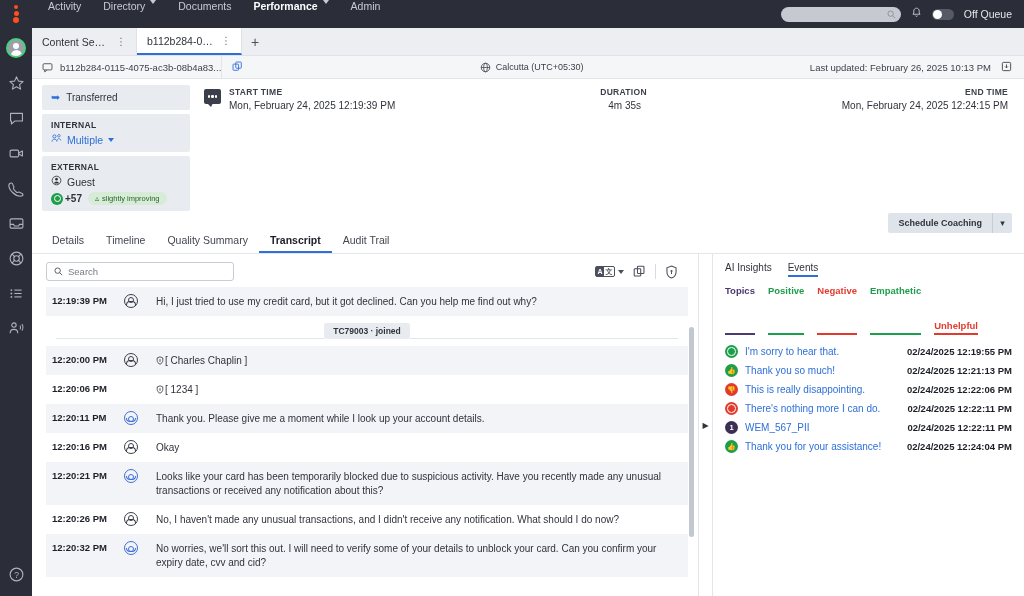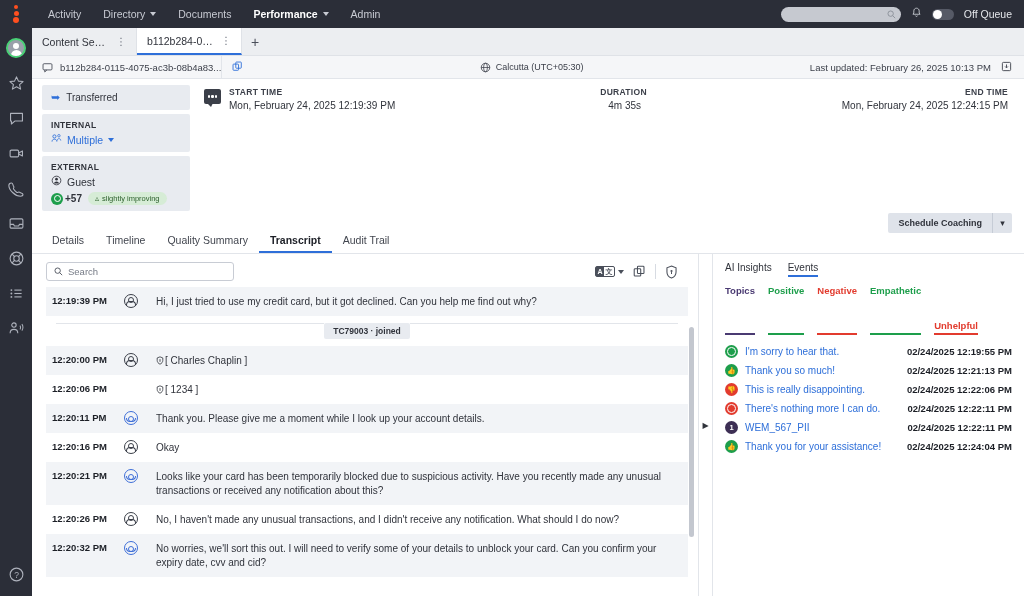--- a/index.html
+++ b/index.html
@@ -19,21 +19,21 @@
   }
   .brand { width: 32px; display: flex; align-items: center; justify-content: center; }
   .brand-dots { display: flex; flex-direction: column; gap: 1.5px; align-items: center; }
   .brand-dots i { display: block; background: #ff4f1f; border-radius: 50%; }
   .brand-dots i:nth-child(1) { width: 4px; height: 4px; }
   .brand-dots i:nth-child(2) { width: 5px; height: 5px; }
   .brand-dots i:nth-child(3) { width: 6px; height: 6px; }
   .navitems { display: flex; align-items: center; gap: 0; margin-left: 5px; }
   .navitem {
     color: #c8cbd3; font-size: 10.5px; padding: 0 11px; height: 28px;
-    display: flex; align-items: center; gap: 5px; cursor: pointer; white-space: nowrap;
+    display: flex; align-items: flex-start; gap: 5px; cursor: pointer; white-space: nowrap;
   }
   .navitem.strong { color: #fff; font-weight: bold; }
   .caret-down {
     width: 0; height: 0; border-left: 3.5px solid transparent; border-right: 3.5px solid transparent;
     border-top: 4px solid #c8cbd3; display: inline-block;
   }
   .nav-right { margin-left: auto; display: flex; align-items: center; gap: 10px; padding-right: 12px; }
   .nav-search {
     width: 120px; height: 15px; background: #c6c9d0; border-radius: 8px;
     display: flex; align-items: center; justify-content: flex-end; padding-right: 5px;
@@ -179,21 +179,21 @@
   .av.agent::after { border-color:#3f6fd8; width:8px; height:3px; bottom:2.5px; border-radius:0 0 4px 4px; border-top:none; border-bottom:1.2px solid #3f6fd8; }
   .msg .text { flex: 1; line-height: 14px; color: #30333b; padding-top: 1px; }
   .msg .text b { color: #1c1f26; }
   .emo {
     width: 11px; height: 11px; border-radius: 50%; display: inline-block; vertical-align: -1.5px;
     margin-right: 2px; position: relative; background: #1d9e4b;
   }
   .emo::after { content:""; position:absolute; inset:2px; border:1.2px solid #fff; border-radius:50%; }
   .shield-inline { display:inline-block; width:8px; height:9px; vertical-align:-1px; margin-right:1px; }
 
-  .joinrow { display: flex; align-items: flex-start; gap: 0; padding: 7px 10px; }
+  .joinrow { display: flex; align-items: flex-end; gap: 0; padding: 7px 10px; }
   .joinline { flex: 1; height: 1px; background: #e2e5ea; }
   .joinpill { background: #e8ebf0; color: #30333b; font-size: 8.5px; font-weight: bold; border-radius: 2px; padding: 3px 9px; white-space: nowrap; }
 
   .tr-scrollbar { position: absolute; right: 4px; top: 40px; width: 5px; height: 210px; background: #c3c7cf; border-radius: 3px; }
 
   .collapse-handle {
     width: 14px; display: flex; align-items: center; justify-content: center;
     border-left: 1px solid #e2e5ea; color: #30333b; font-size: 8px; cursor: pointer; background: #fff;
   }
 

